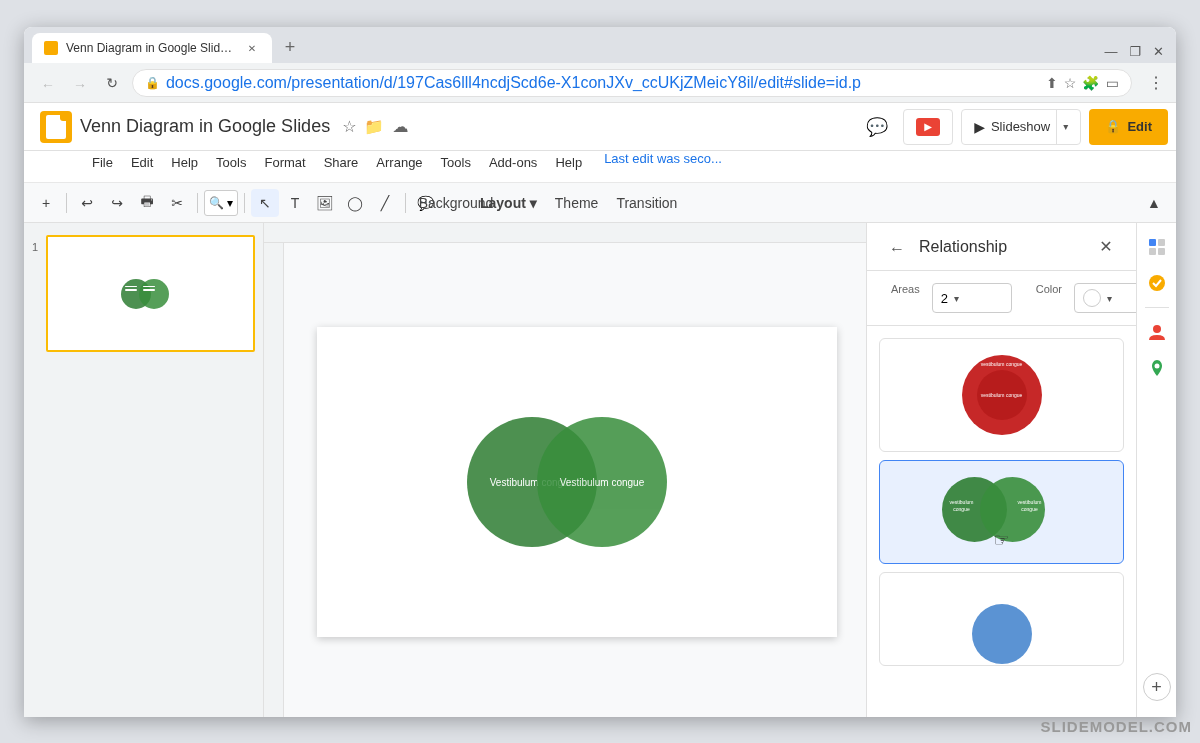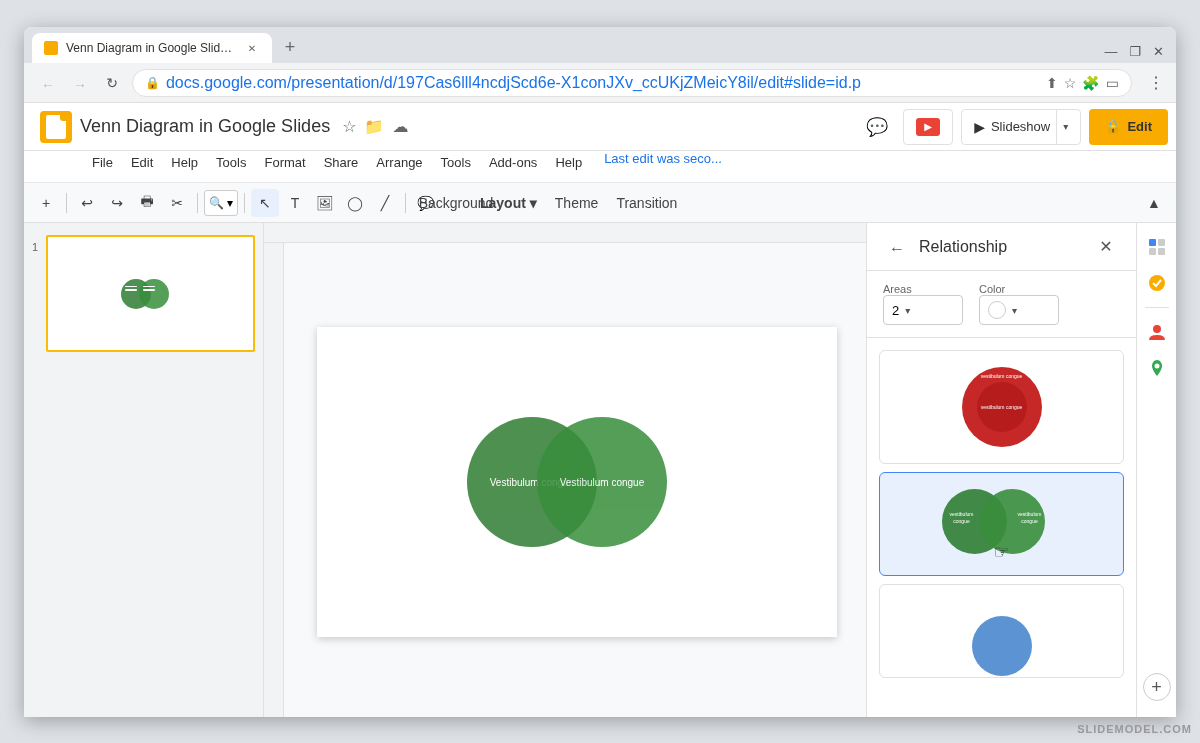--- a/index.html
+++ b/index.html
@@ -391,21 +391,21 @@
     }
 
     
     .panel-filters {
       padding: 12px 16px;
       display: flex;
       gap: 16px;
       border-bottom: 1px solid #e0e0e0;
       flex-shrink: 0;
     }
-    .filter-group { display: flex; flex-direction: column; gap: 0; }
+    .filter-group { display: flex; flex-direction: row; gap: 12px; margin-left: 8px; }
     .filter-label { font-size: 11px; color: #666; }
     .filter-select {
       height: 30px;
       border: 1px solid #ccc;
       border-radius: 4px;
       padding: 0 8px;
       font-size: 13px;
       background: white;
       cursor: pointer;
       display: flex; align-items: center; gap: 6px;
@@ -526,21 +526,21 @@
 
     
     .panel-diagrams::-webkit-scrollbar { width: 6px; }
     .panel-diagrams::-webkit-scrollbar-track { background: #f1f1f1; }
     .panel-diagrams::-webkit-scrollbar-thumb { background: #ccc; border-radius: 3px; }
 
     .watermark {
       position: absolute;
       bottom: 8px;
       right: 8px;
-      font-size: 11px;
+      font-size: 15px;
       color: #999;
       font-family: Arial, sans-serif;
       font-weight: 600;
       letter-spacing: 1px;
     }
 
     .toolbar-collapse-btn {
       margin-left: auto;
       width: 28px; height: 28px;
       border-radius: 4px;

